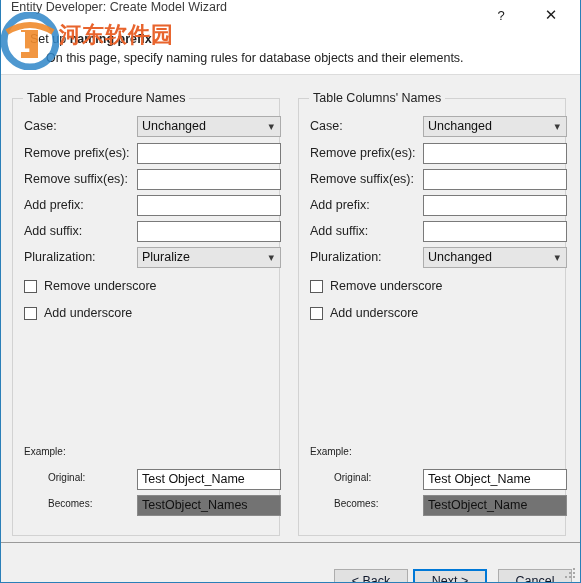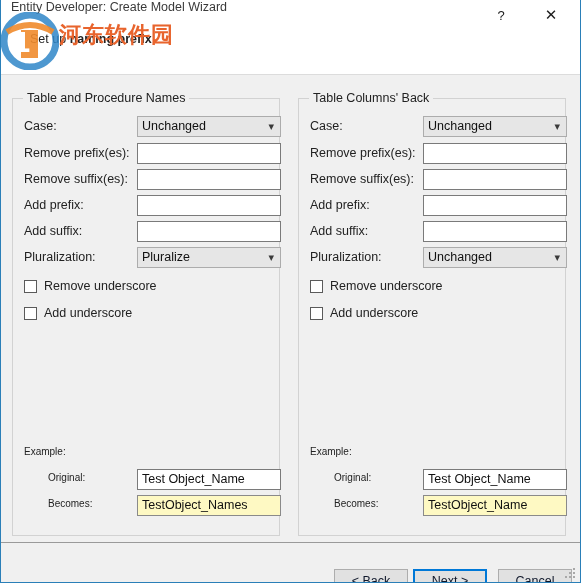--- a/index.html
+++ b/index.html
@@ -89,21 +89,21 @@
     position: absolute;
     width: 144px; height: 21px;
     border: 1px solid #7a7a7a;
     background: #ffffff;
     font-size: 12.5px; color: #111;
     padding: 0 4px;
     line-height: 19px;
     overflow: hidden;
     white-space: nowrap;
   }
-  .field.readonly { background: #fef9c3; border-color: #8a8a8a; }
+  .field.readonly { background: #737373; border-color: #8a8a8a; }
   .combo {
     position: absolute;
     width: 144px; height: 21px;
     border: 1px solid #acacac;
     background: #e6e6e6;
     font-size: 12.5px; color: #111;
     padding: 0 4px;
     line-height: 19px;
     white-space: nowrap;
   }
@@ -187,20 +187,21 @@
 <div id="window">
 
   <div id="titlebar">
     <div id="title-text">Entity Developer: Create Model Wizard</div>
     <div class="title-btn" id="help-btn">?</div>
     <div class="title-btn" id="close-btn">✕</div>
   </div>
 
   <div id="header">
     <div id="header-title"><span>Set up </span><span class="strong">naming prefix</span></div>
+    <div id="header-sub">On this page, specify naming rules for database objects and their elements.</div>
   </div>
 
   <div id="body">
 
     <div class="groupbox" id="group-left">
       <div class="group-title">Table and Procedure Names</div>
 
       <div class="row-label" style="left:11px; top:20px;">Case:</div>
       <div class="combo" style="left:124px; top:17px;"><span>Unchanged</span><span class="chev">▾</span></div>
 
@@ -229,21 +230,21 @@
         </div>
 
       <div class="example-label" style="left:11px; top:347px;">Example:</div>
       <div class="example-label" style="left:35px; top:373px;">Original:</div>
       <div class="field" style="left:124px; top:370px;">Test Object_Name</div>
       <div class="example-label" style="left:35px; top:399px;">Becomes:</div>
       <div class="field readonly" style="left:124px; top:396px;">TestObject_Names</div>
     </div>
 
     <div class="groupbox" id="group-right">
-      <div class="group-title">Table Columns' Back</div>
+      <div class="group-title">Table Columns' Names</div>
 
       <div class="row-label" style="left:11px; top:20px;">Case:</div>
       <div class="combo" style="left:124px; top:17px;"><span>Unchanged</span><span class="chev">▾</span></div>
 
       <div class="row-label" style="left:11px; top:47px;">Remove prefix(es):</div>
       <div class="field" style="left:124px; top:44px;"></div>
 
       <div class="row-label" style="left:11px; top:73px;">Remove suffix(es):</div>
       <div class="field" style="left:124px; top:70px;"></div>
 

